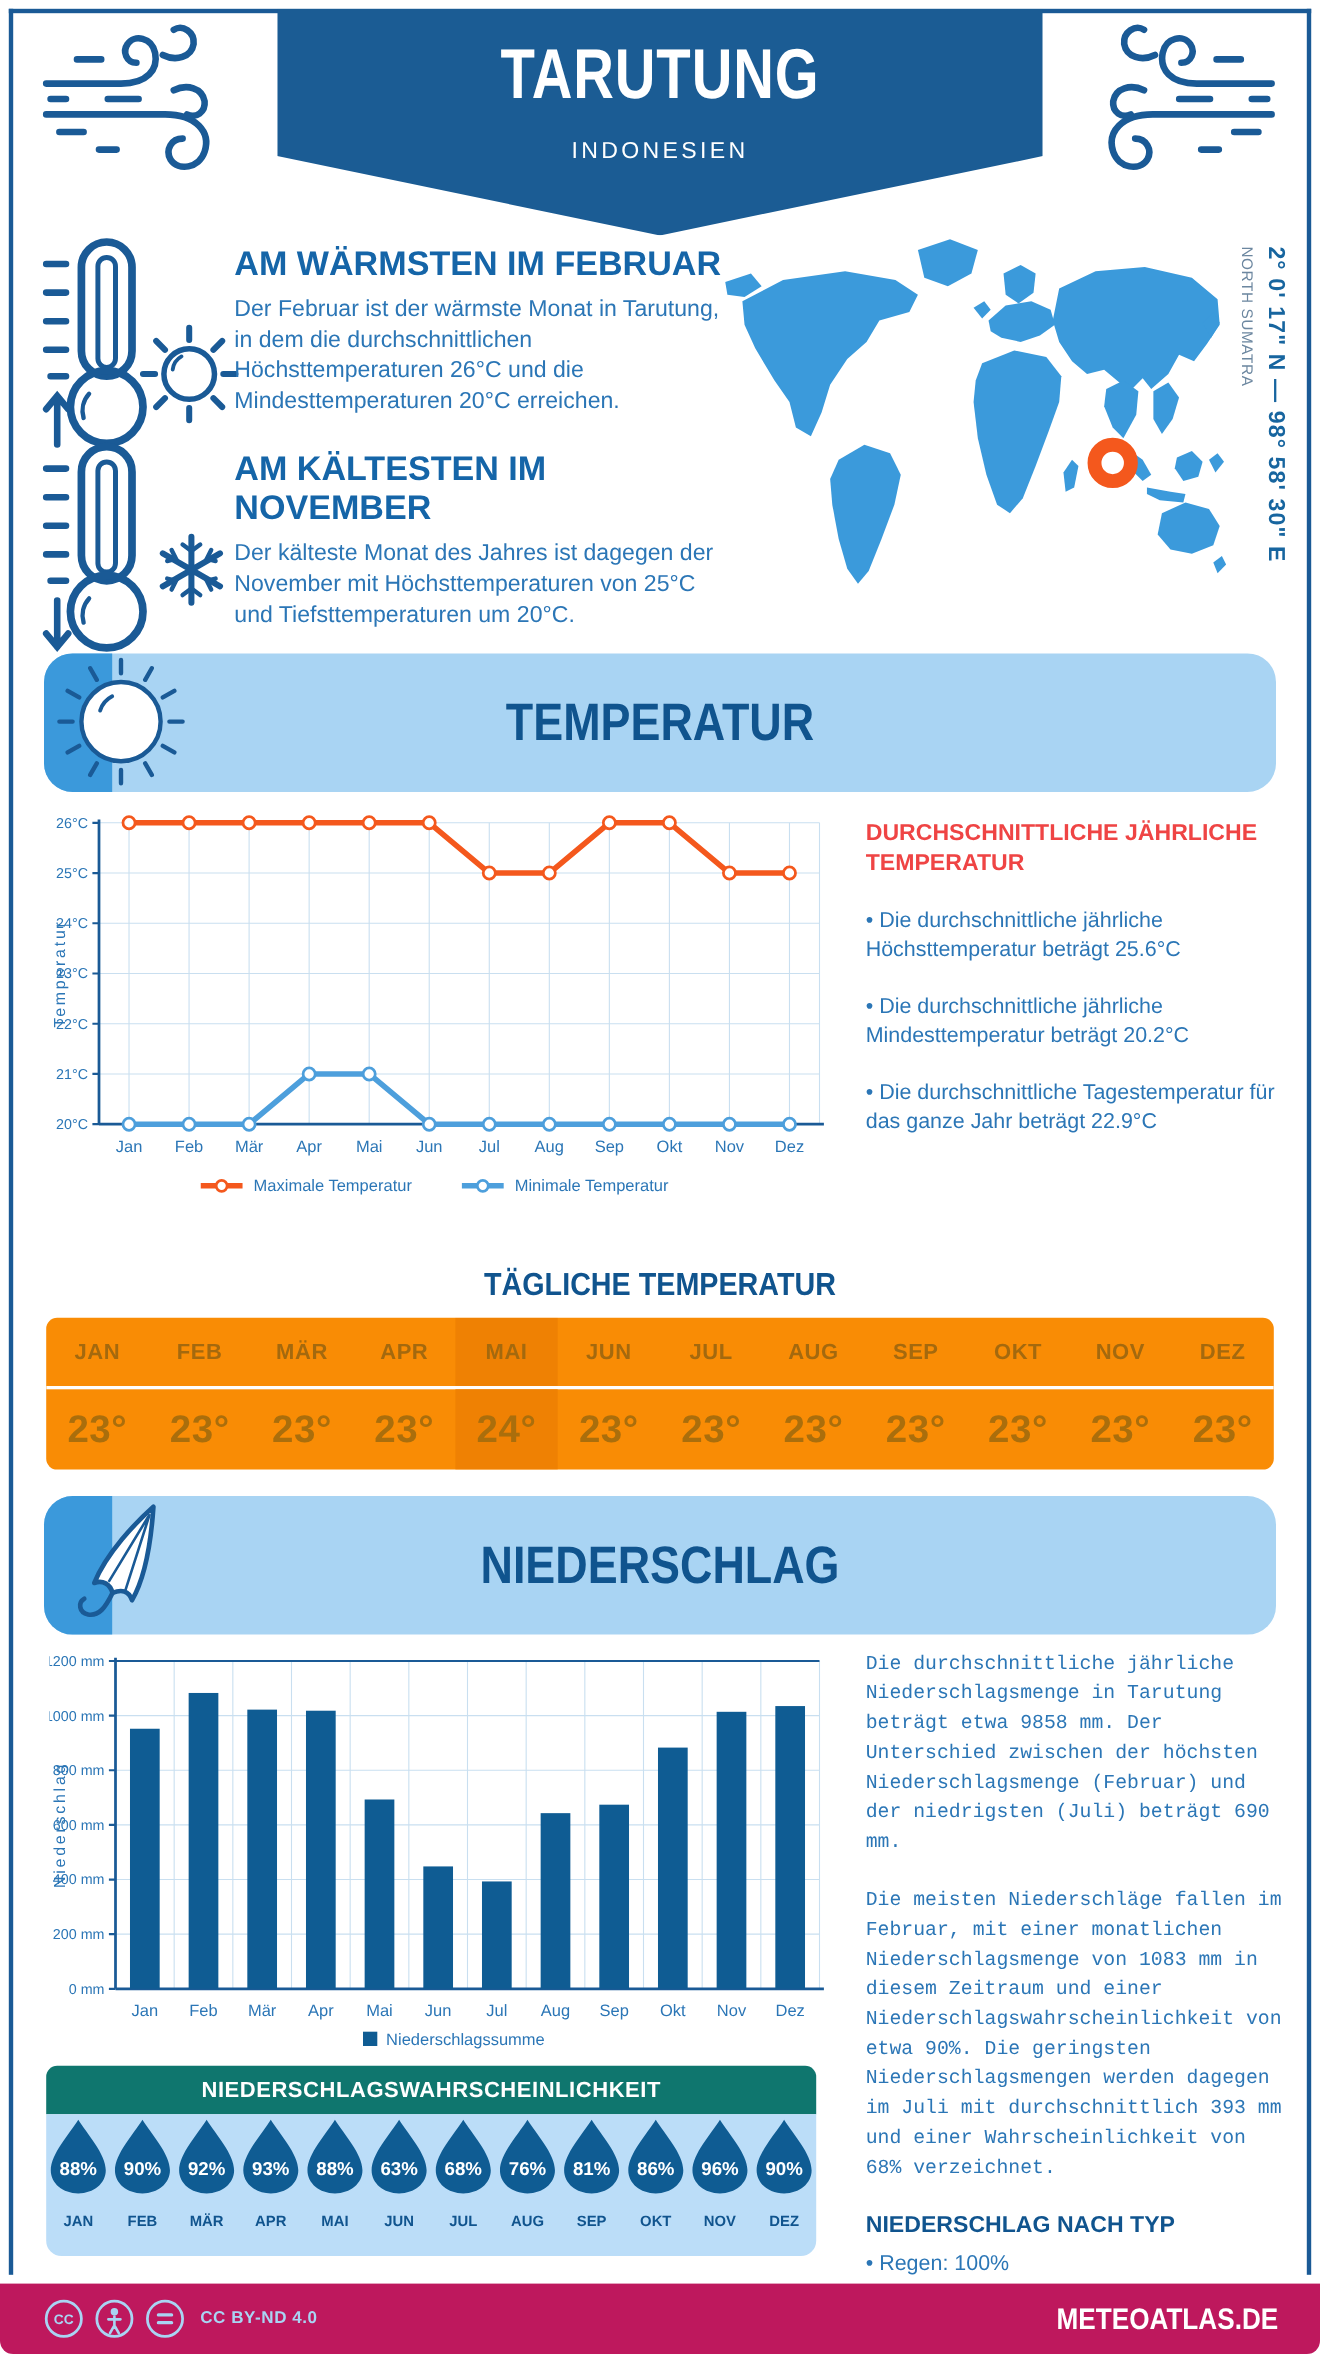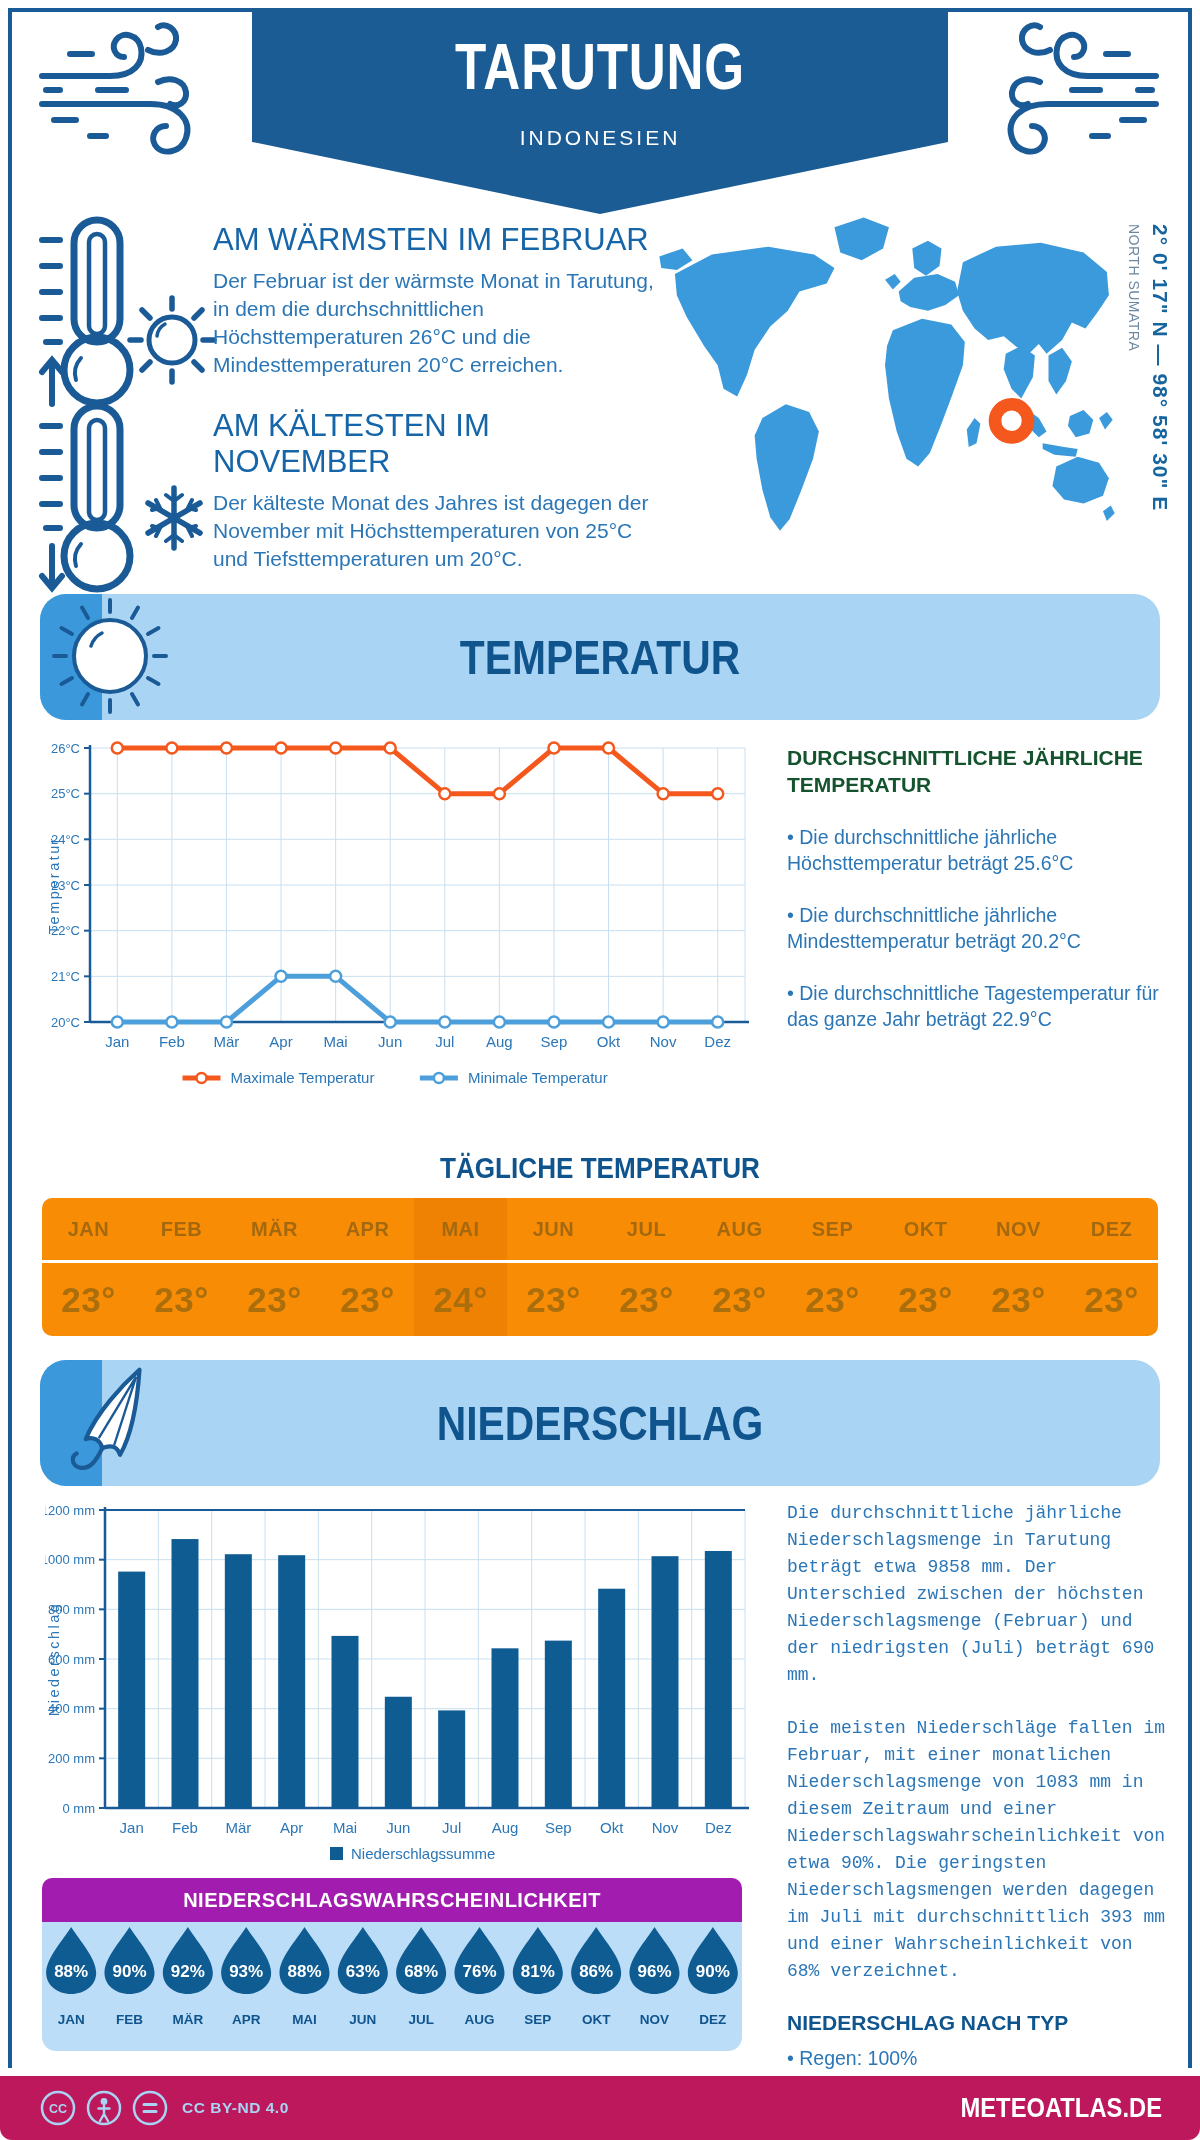--- a/index.html
+++ b/index.html
@@ -13,60 +13,60 @@
   .banner-title{position:absolute;top:22px;width:100%;text-align:center;color:#fff;
           font-size:64px;font-weight:bold;transform:scaleX(.8);letter-spacing:1px;}
   .banner-sub{position:absolute;top:118px;width:100%;text-align:center;color:#fff;
           font-size:21px;letter-spacing:3px;}
   .wind{position:absolute;top:16px;}
   .wind-left{left:30px;}
   .wind-right{left:968px;transform:scaleX(-1);}
   
   .hl-icon{position:absolute;left:36px;}
   .hl-text{position:absolute;left:213px;width:448px;}
-  .hl-h{font-size:31px;font-weight:normal;color:#1565A8;}
+  .hl-h{font-size:31px;font-weight:bold;color:#1565A8;}
   .hl-b{margin-top:9px;font-size:21px;line-height:28px;color:#2B76B6;}
   
   .map{position:absolute;left:652px;top:198px;}
   .coords{position:absolute;left:1126px;top:224px;height:360px;writing-mode:vertical-rl;}
   .coord-main{font-size:21px;font-weight:bold;color:#17659F;letter-spacing:1px;margin-block-end:6px;}
   .coord-region{font-size:14px;color:#6C87A0;letter-spacing:.5px;}
   
   .sec{position:absolute;left:40px;width:1120px;height:126px;background:#A9D4F3;border-radius:26px;}
   .sec-temp{top:594px;} .sec-prec{top:1360px;}
   .sec-band{position:absolute;left:0;top:0;width:62px;height:100%;background:#3B99DB;border-radius:26px 0 0 26px;}
   .sec-icon{position:absolute;left:8px;top:-2px;}
   .sec-title{position:absolute;top:36px;width:100%;text-align:center;color:#10548E;
              font-size:48px;font-weight:bold;transform:scaleX(.85);}
   .chart{position:absolute;left:45px;}
   #temp-chart{top:738px;} #prec-chart{top:1502px;}
   
   .sum{position:absolute;left:787px;top:744px;width:382px;}
-  .sum-h{font-size:21px;line-height:27px;font-weight:bold;color:#14532d;}
+  .sum-h{font-size:21px;line-height:27px;font-weight:bold;color:#ef4444;}
   .sum-b{margin-top:26px;font-size:19.5px;line-height:26px;color:#2B76B6;}
   
   .daily-h{position:absolute;left:0;top:1152px;width:1200px;text-align:center;
            font-size:29px;font-weight:bold;color:#10548E;transform:scaleX(.9);}
   .daily-table{position:absolute;left:42px;top:1198px;width:1116px;height:138px;
            background:#F98C05;border-radius:10px;overflow:hidden;}
   .dt-row{display:grid;grid-template-columns:repeat(12,1fr);}
   .dt-months{height:62px;border-bottom:3px solid #fff;}
   .dt-vals{height:73px;}
   .dt-cell{display:flex;align-items:center;justify-content:center;
            font-size:20px;font-weight:bold;color:#A4690E;letter-spacing:.5px;}
   .dt-val{font-size:35px;color:#AA6E0C;}
   .hi{background:#EF8103;}
   
   .rcol{position:absolute;left:787px;top:1500px;width:380px;}
   .rcol p{margin:0 0 26px 0;font-size:18px;line-height:27px;color:#2B76B6;font-family:Liberation Mono, monospace;}
   .bt-h{margin-top:6px;font-size:21px;font-weight:bold;color:#10548E;}
   .bt-li{margin-top:12px;font-size:19.5px;color:#2B76B6;}
   
   .prob{position:absolute;left:42px;top:1878px;width:700px;}
-  .prob-head{height:44px;line-height:44px;background:#a21caf;border-radius:10px 10px 0 0;
+  .prob-head{height:44px;line-height:44px;background:#0f766e;border-radius:10px 10px 0 0;
              text-align:center;color:#fff;font-size:20px;font-weight:bold;letter-spacing:.5px;}
   .prob-body{height:129px;background:#BBDDF8;border-radius:0 0 14px 14px;}
   
   .footer{position:absolute;left:0;top:2076px;width:1200px;height:64px;background:#be185d;}
   .cc{position:absolute;left:38px;top:0;}
   .cc-label{position:absolute;left:182px;top:0;line-height:64px;color:#A9D4F3;
             font-size:15.5px;font-weight:bold;letter-spacing:.5px;}
   .site{position:absolute;right:38px;top:0;line-height:64px;color:#fff;font-size:27px;
         font-weight:bold;transform:scaleX(.88);transform-origin:right center;}
 </style>

